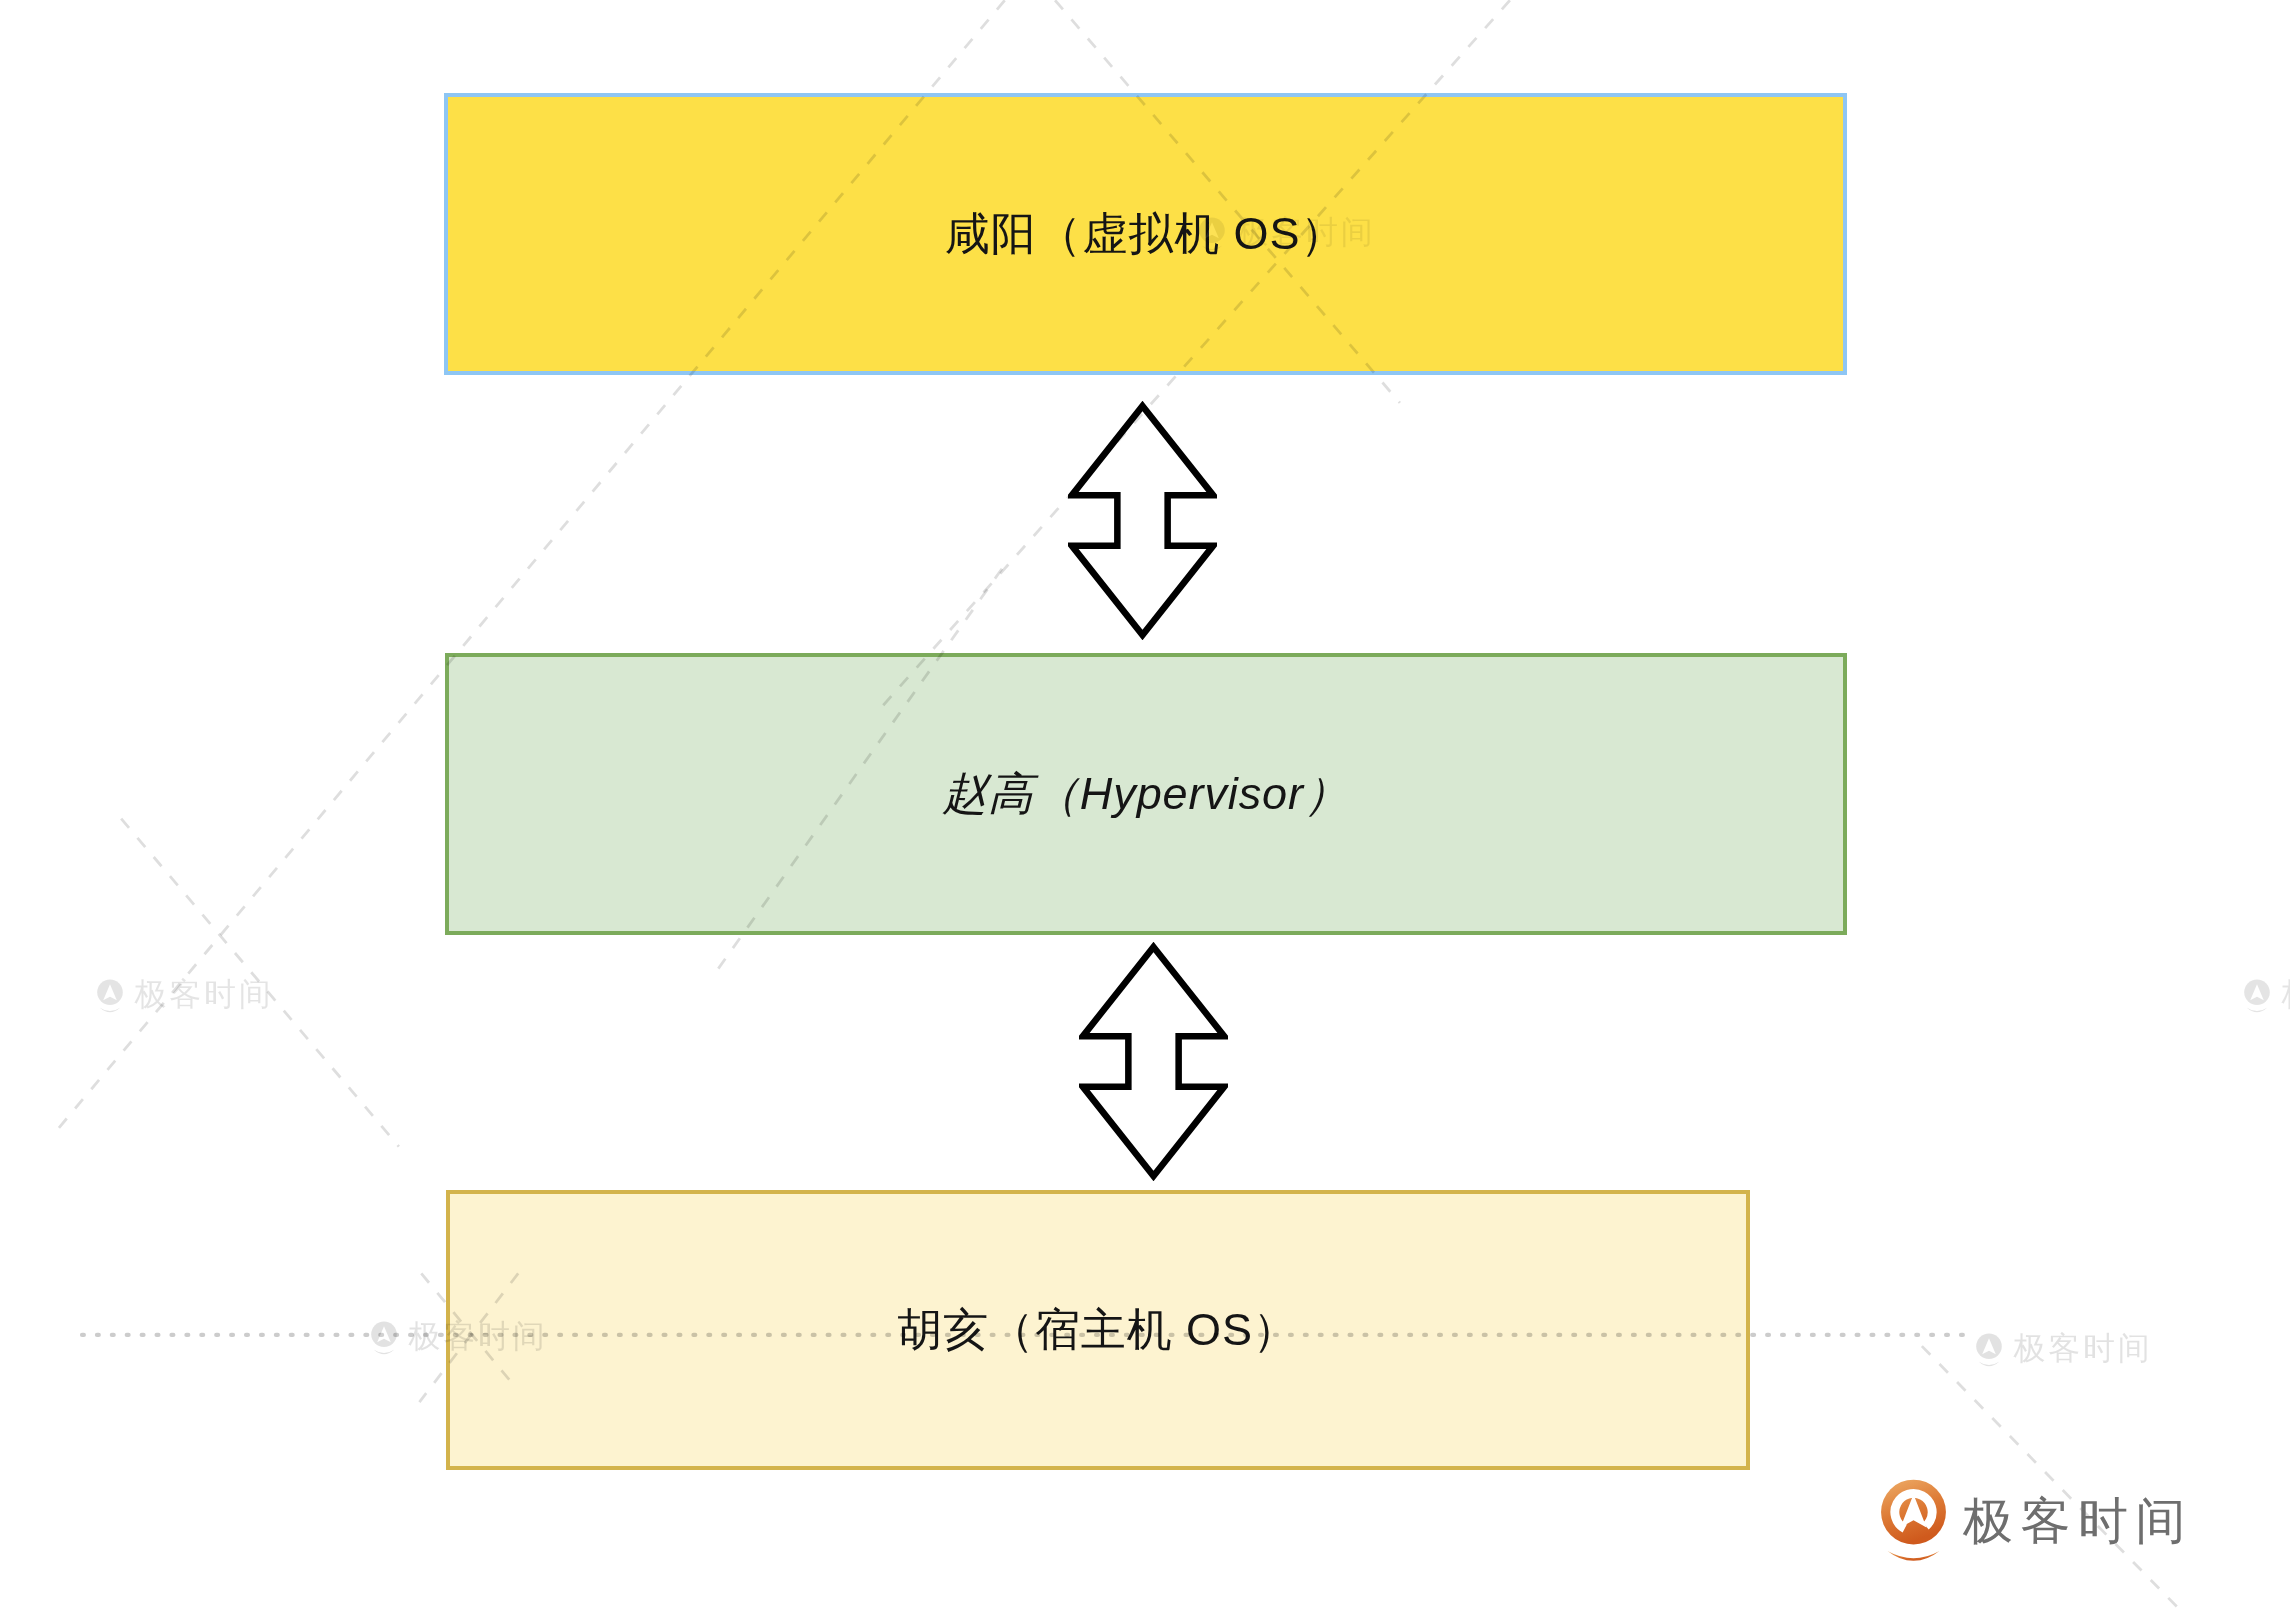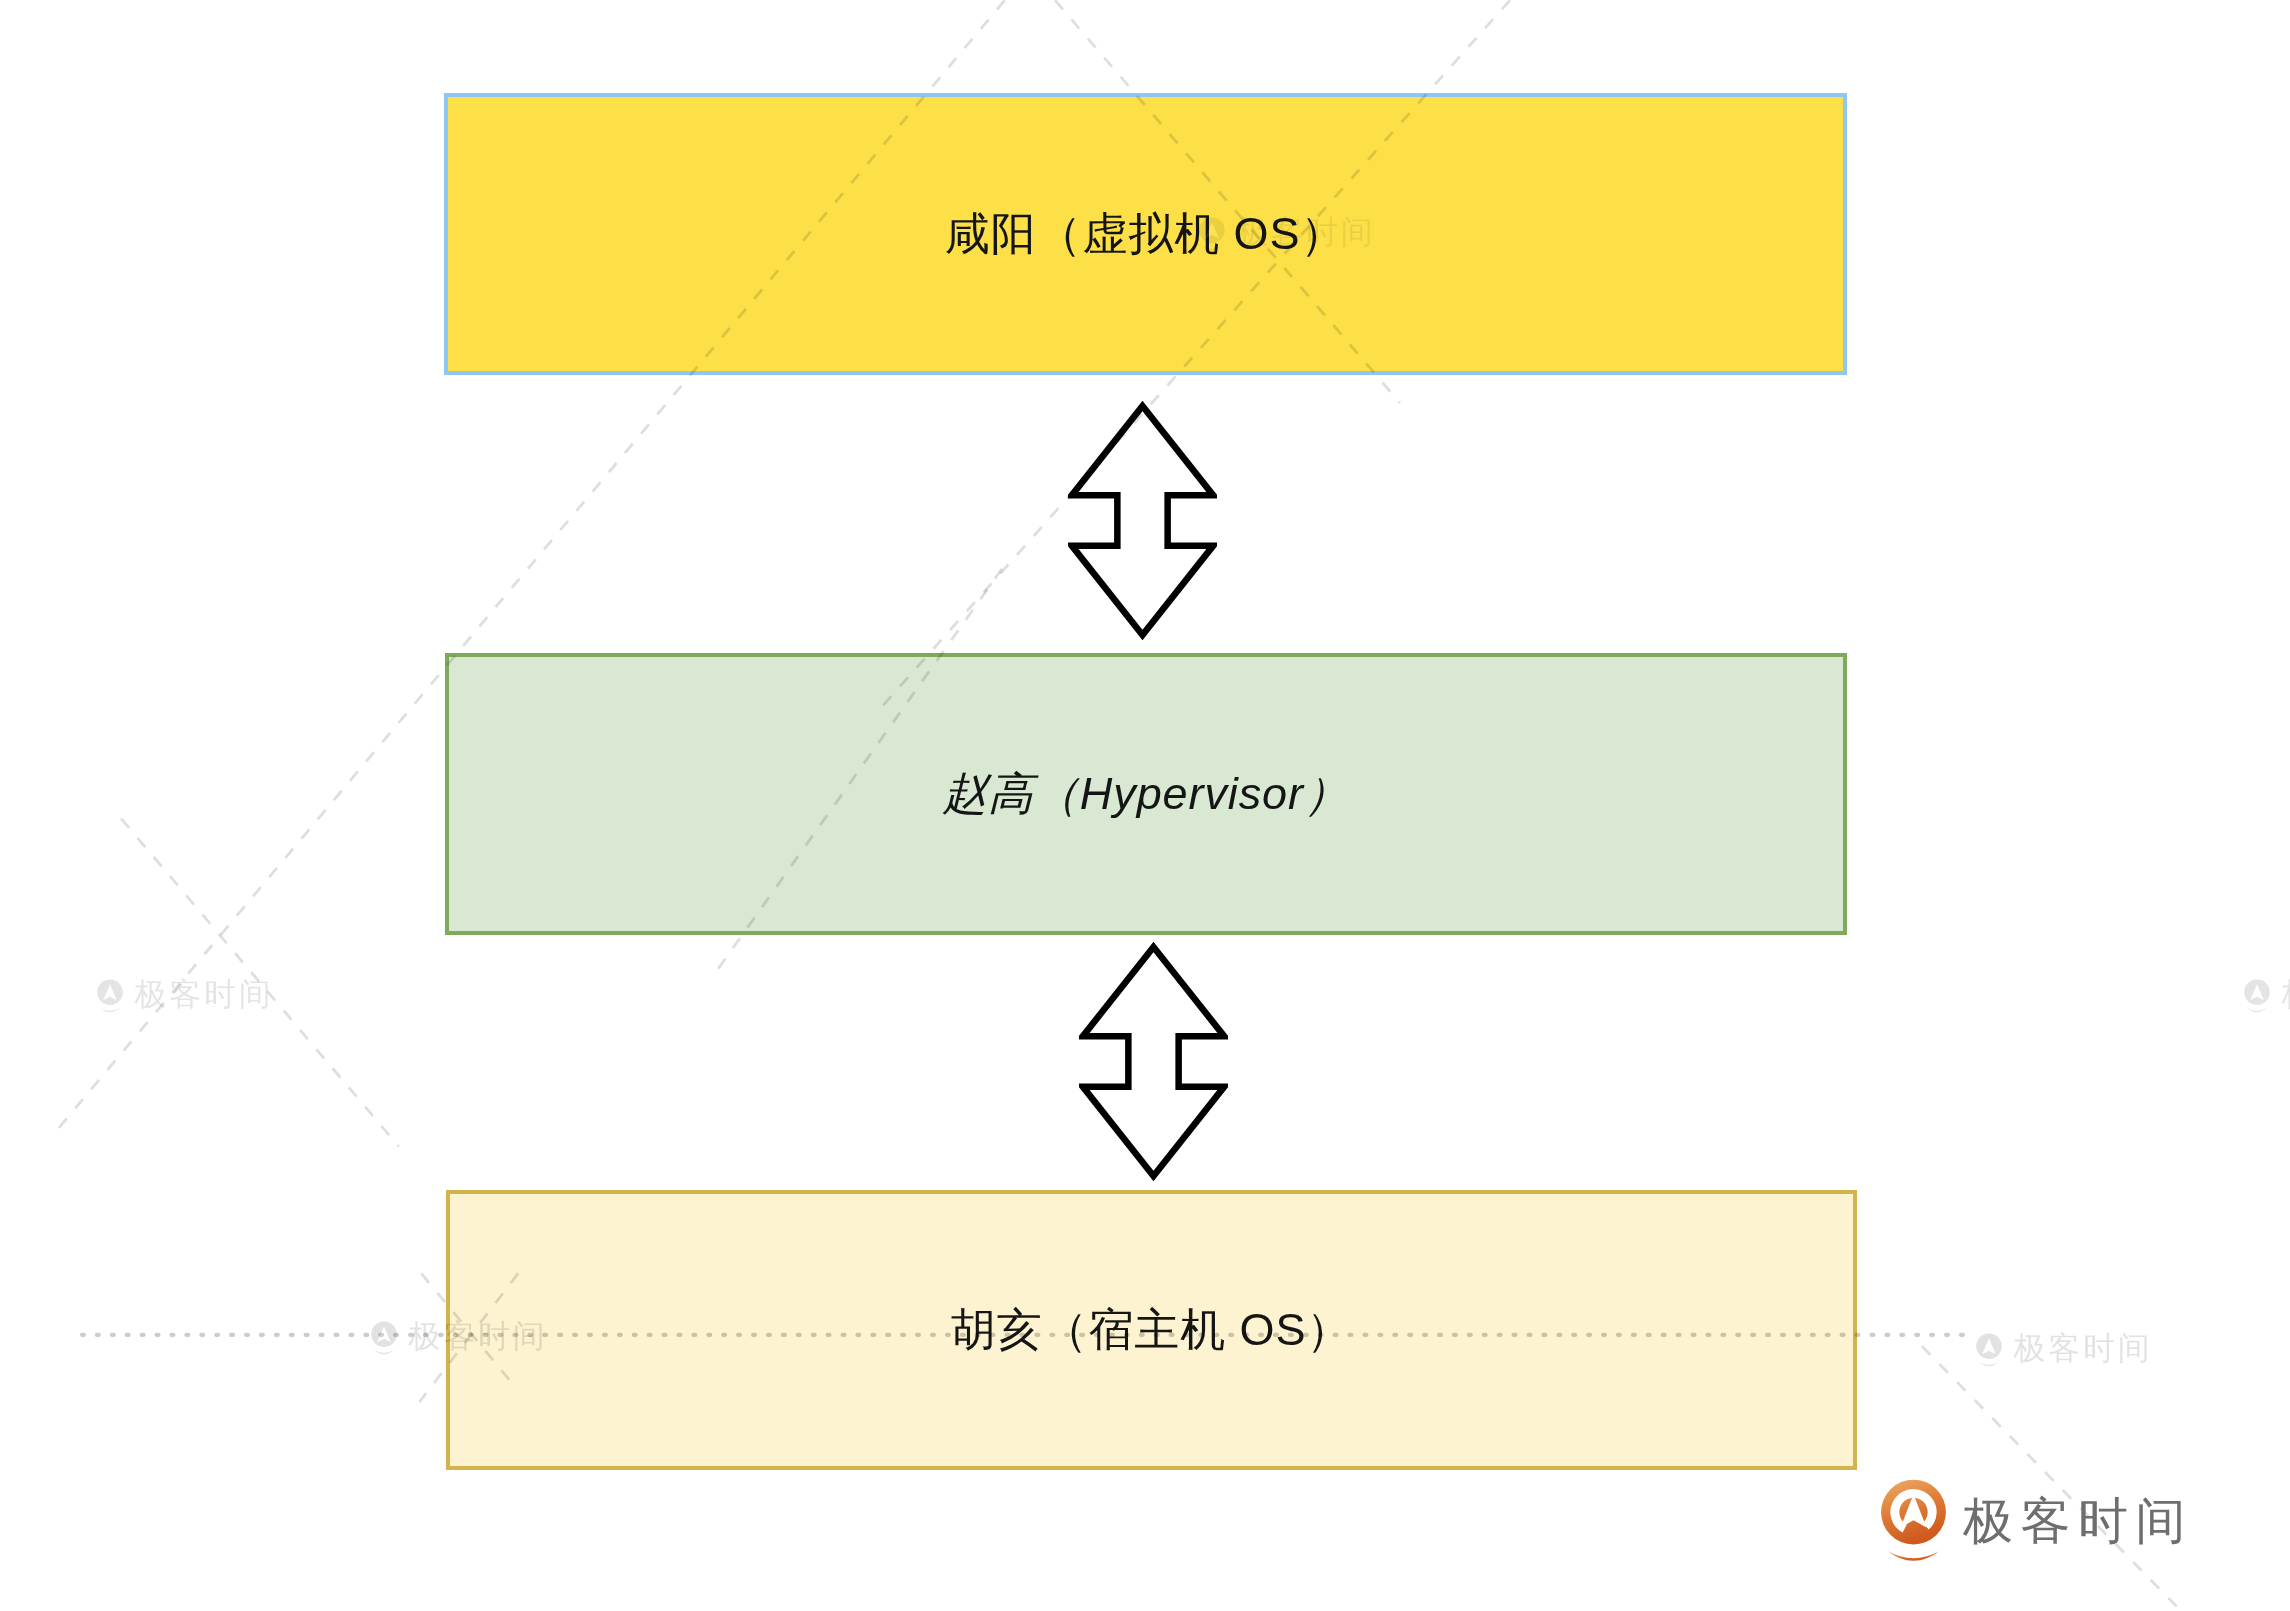--- a/index.html
+++ b/index.html
@@ -7,21 +7,21 @@
        font-family:"Liberation Sans","DejaVu Sans",sans-serif;}
   .canvas{position:absolute;inset:0;}
 
   
   .layer-box{position:absolute;box-sizing:border-box;border:4.7px solid transparent;
              display:flex;align-items:center;justify-content:center;}
   .layer-box .lbl{font-size:45px;font-weight:500;color:#151515;letter-spacing:0.9px;
                   white-space:nowrap;}
   .box-vm  {left:444px;top:93px;width:1403px;height:282px;}
   .box-hyp {left:445px;top:653px;width:1402px;height:282px;font-style:italic;}
-  .box-host{left:446px;top:1190px;width:1411px;height:280px;}
+  .box-host{left:446px;top:1190px;width:1304px;height:280px;}
 
   
   .arrow{position:absolute;}
   .arrow-1{left:1068px;top:401px;}
   .arrow-2{left:1079px;top:942px;}
 
   
   .wm-svg{position:absolute;inset:0;pointer-events:none;}
   .wm-stamp{position:absolute;display:flex;align-items:center;gap:8.4px;
             color:#000;pointer-events:none;white-space:nowrap;}

